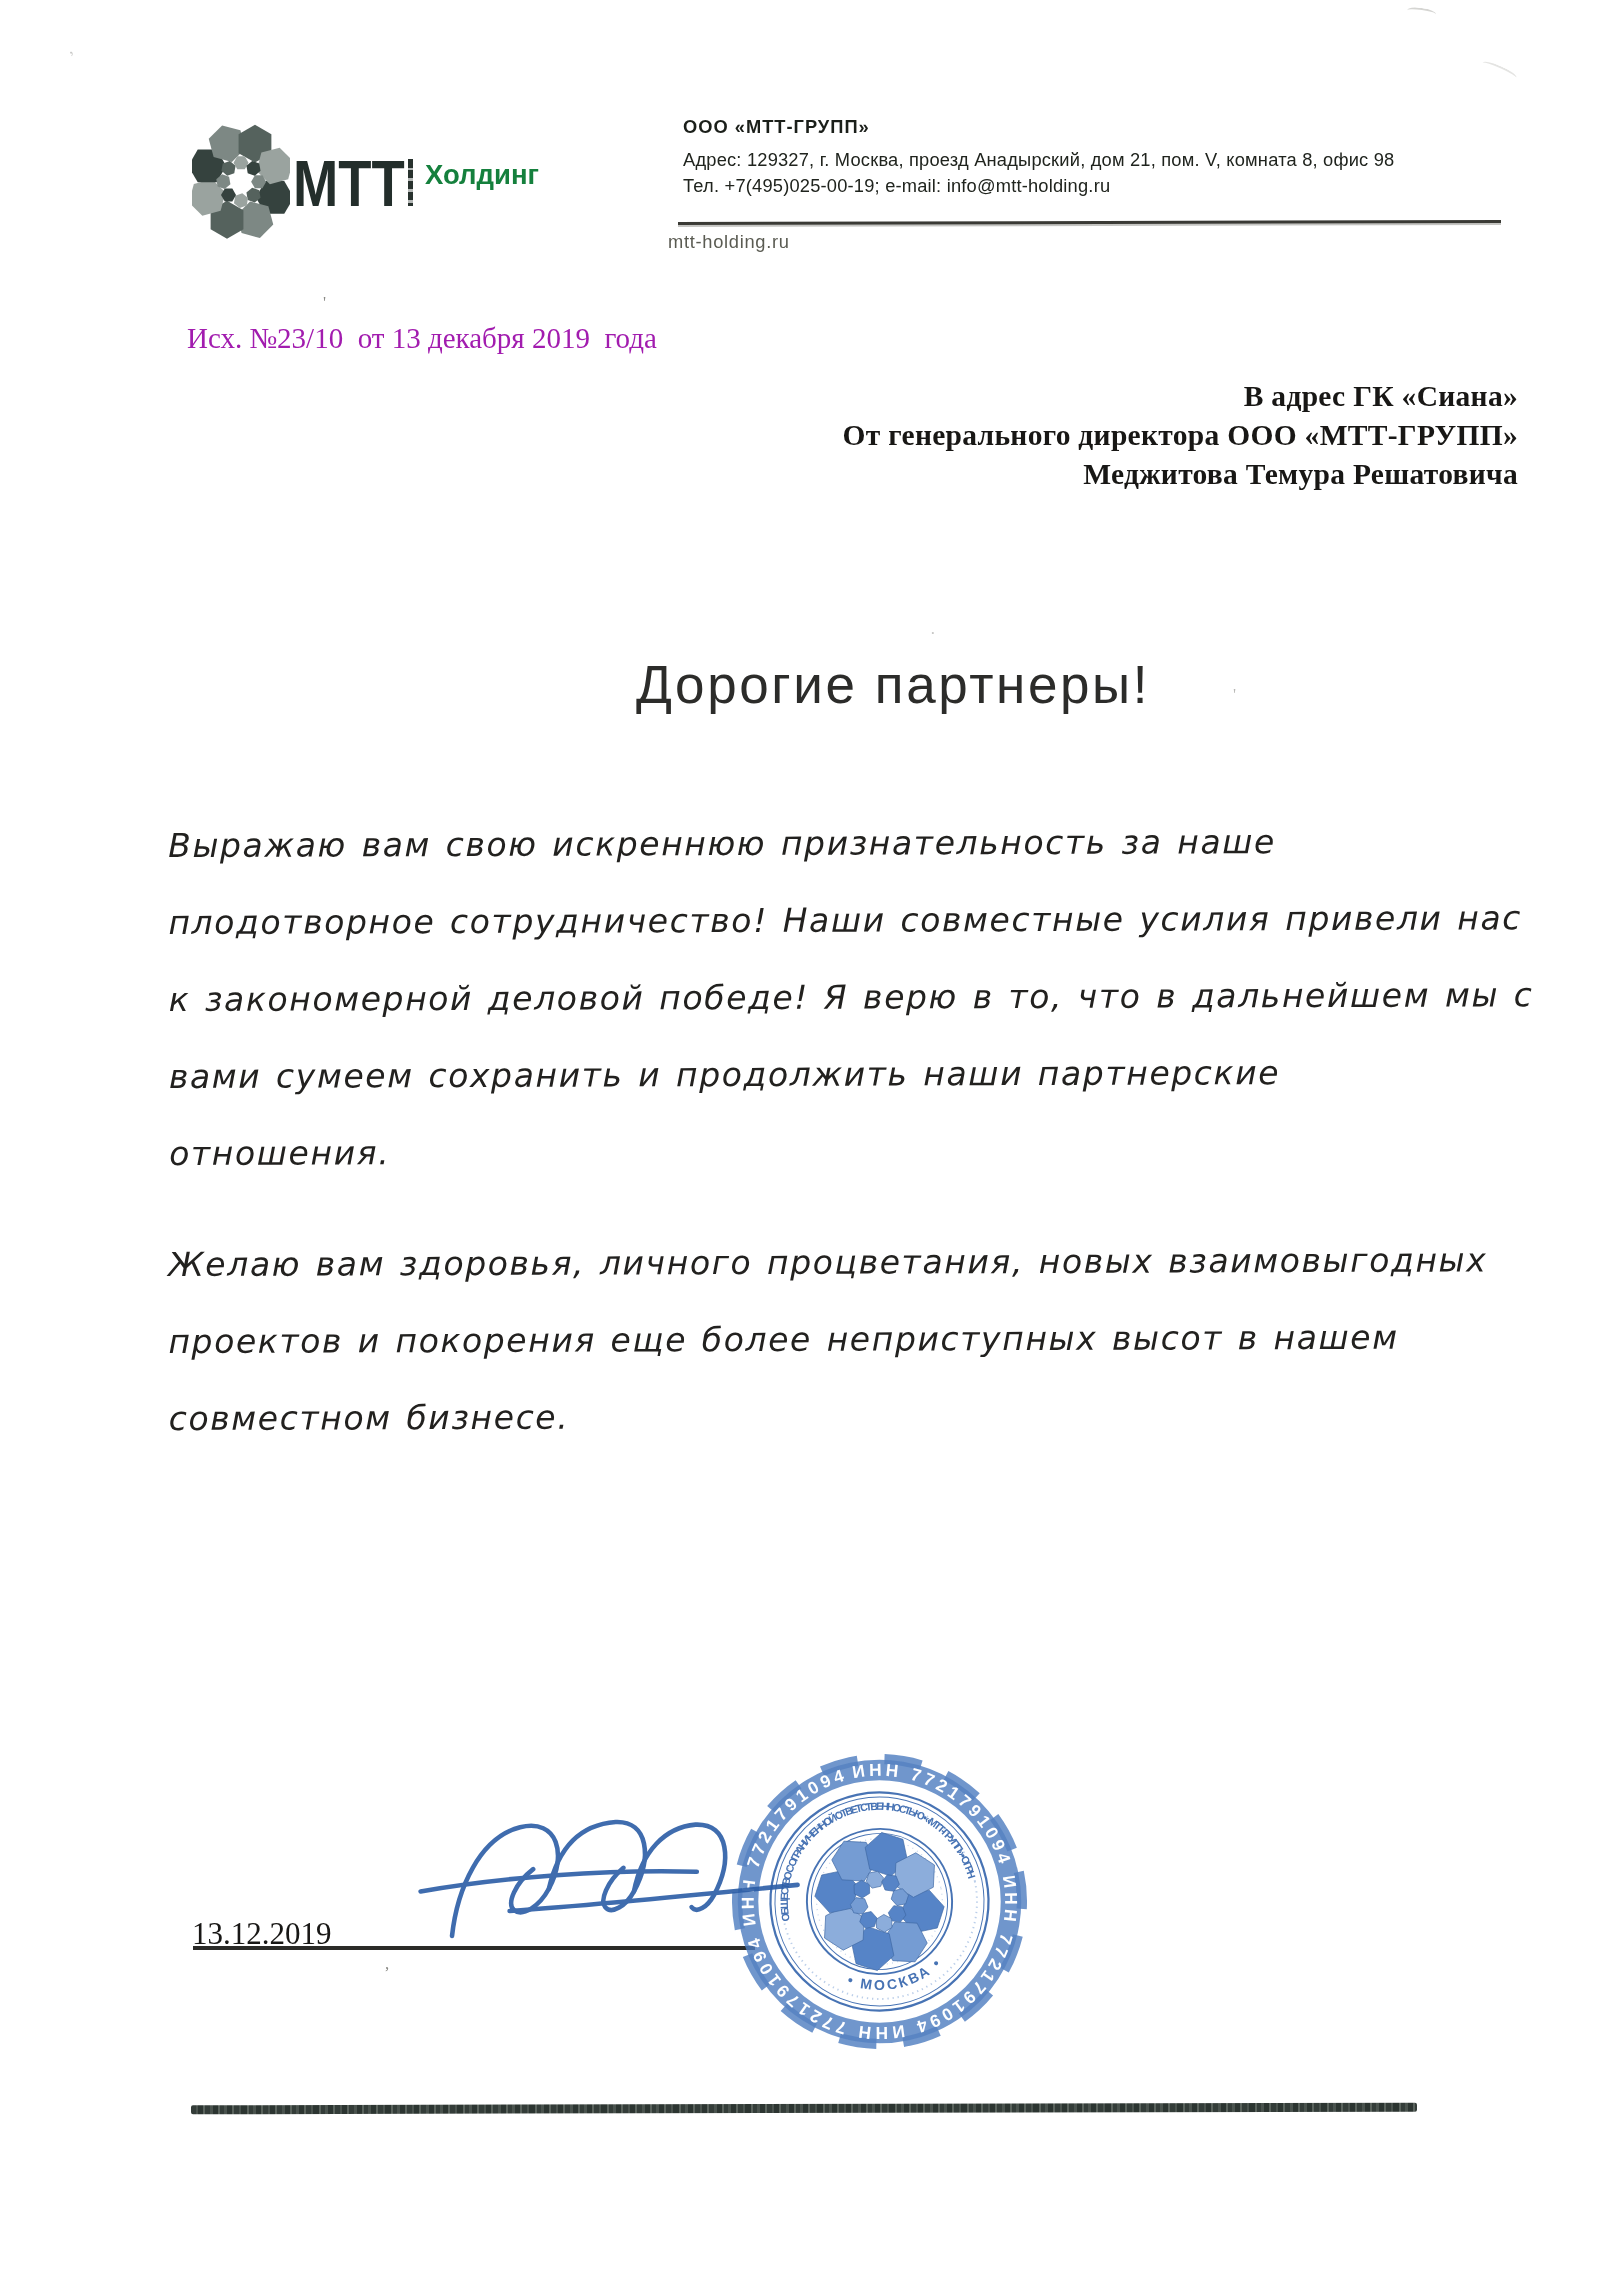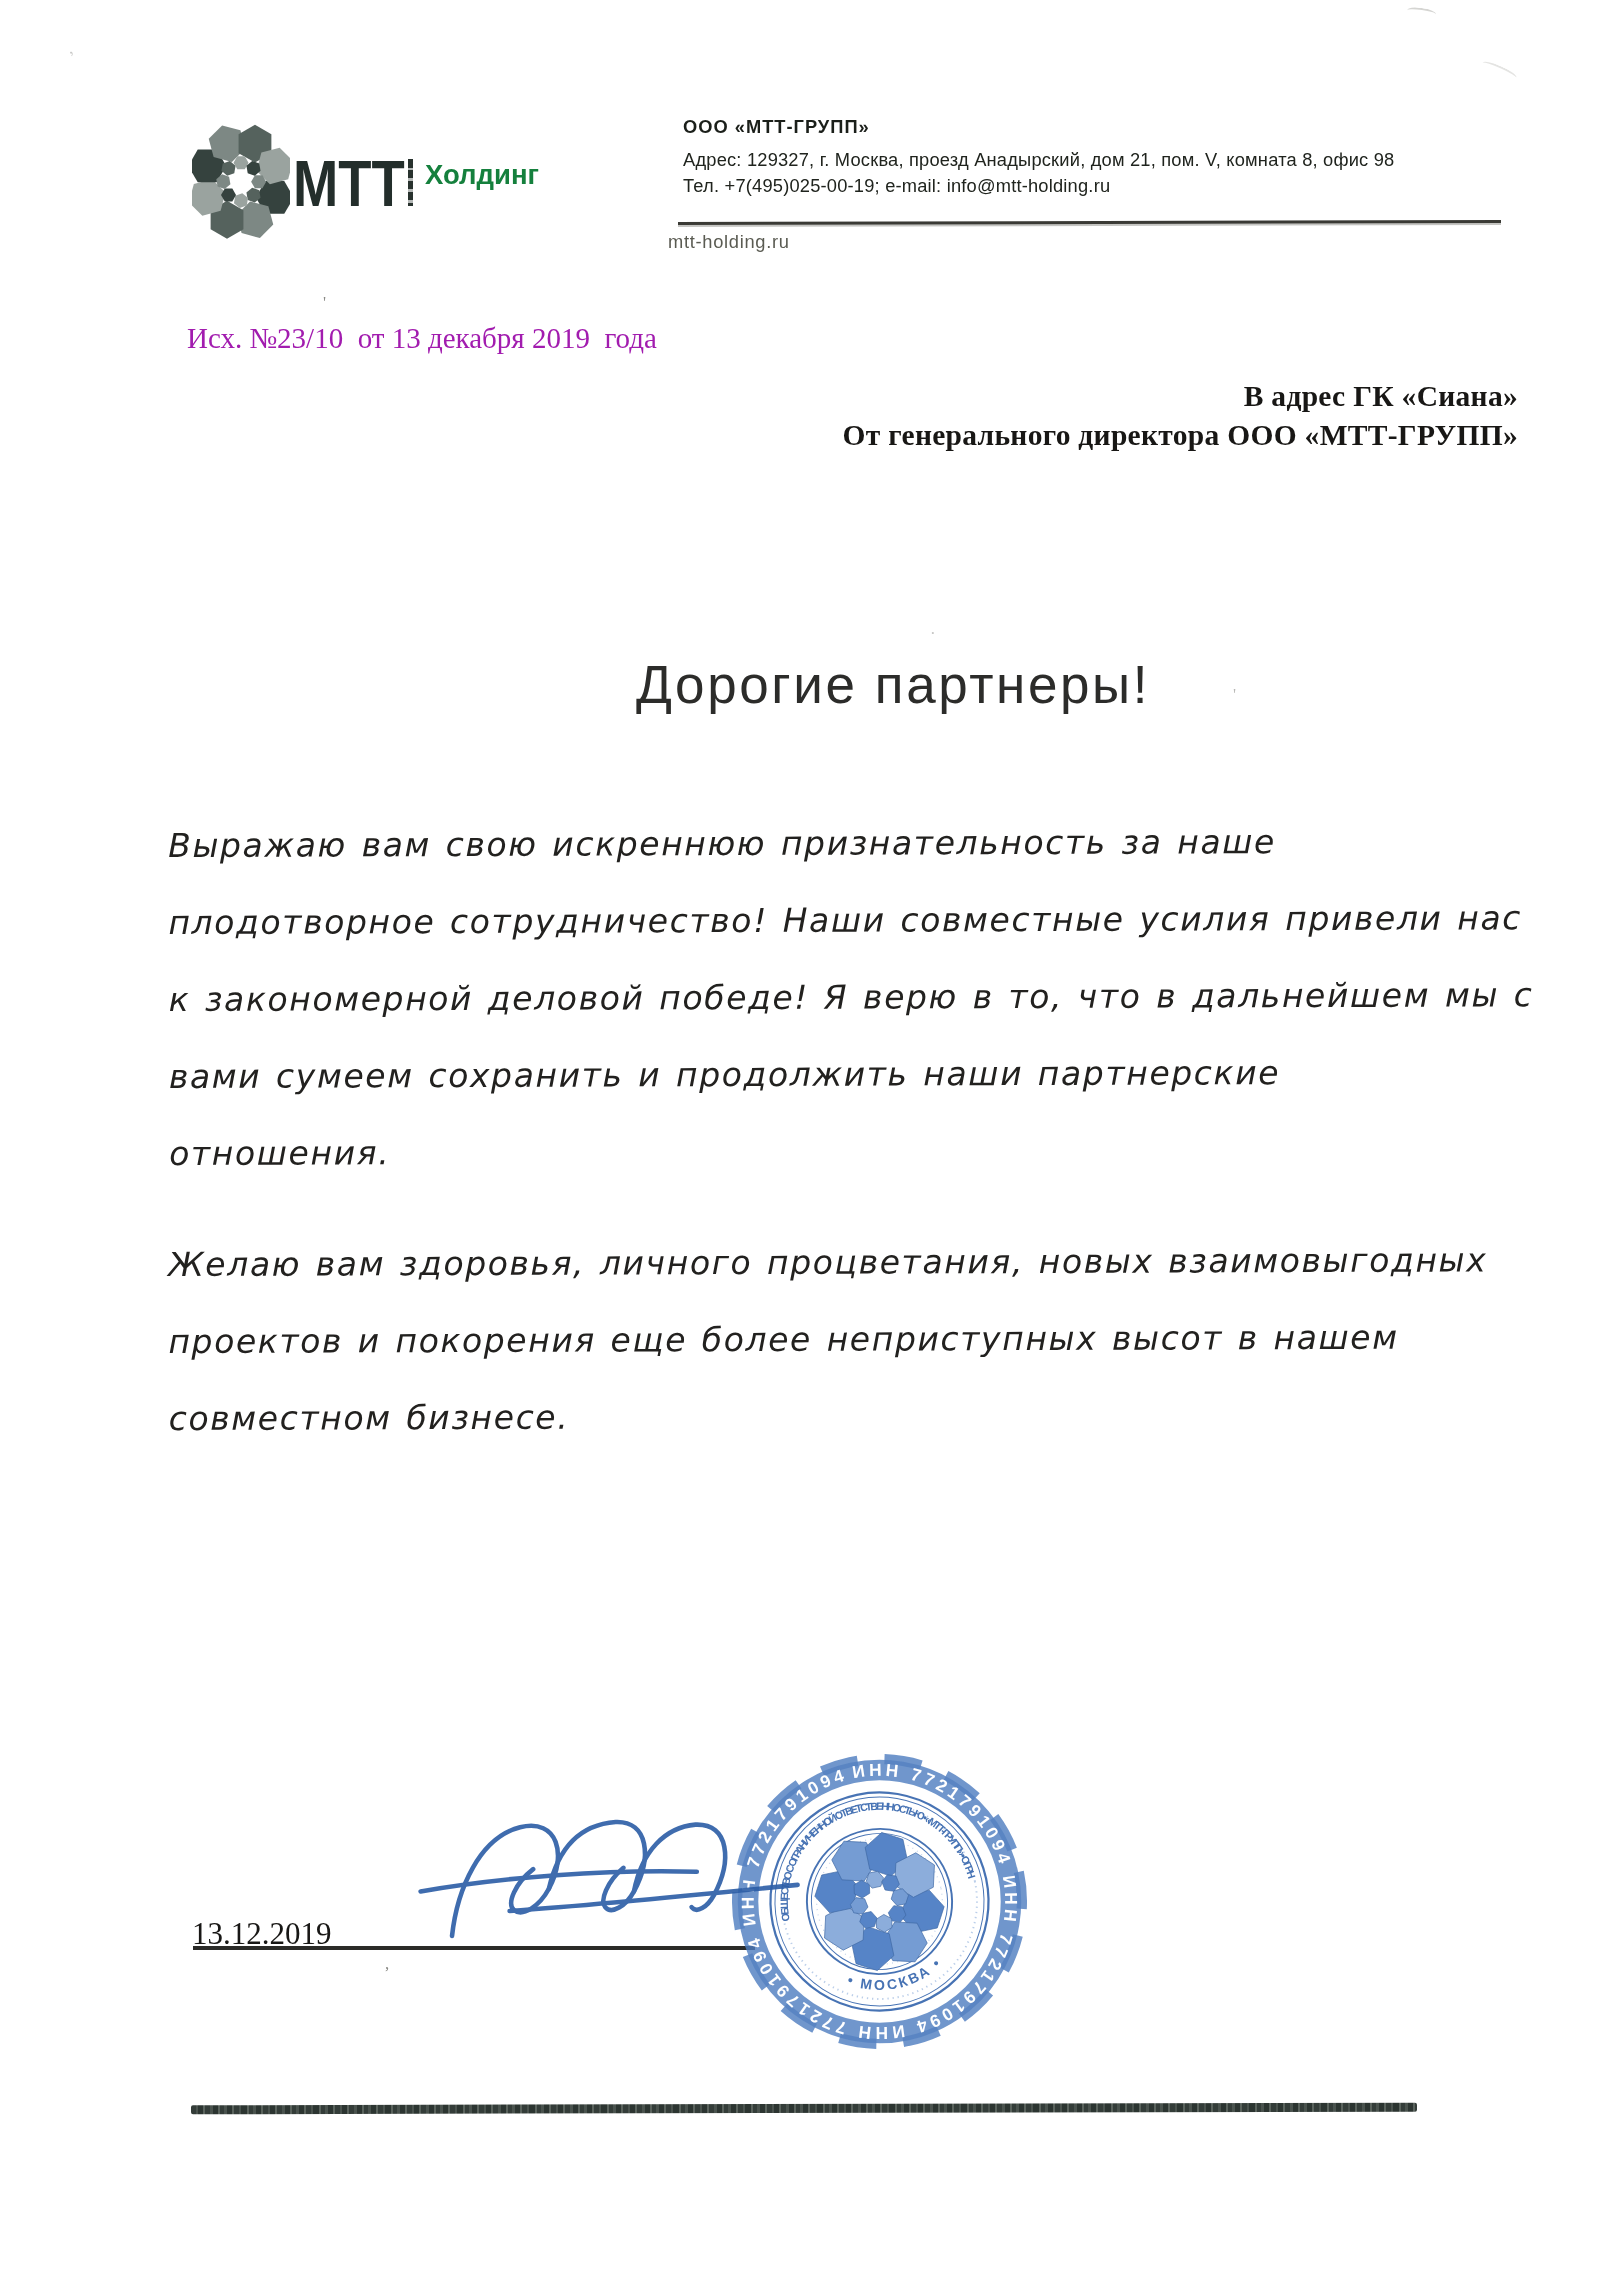--- a/index.html
+++ b/index.html
@@ -106,20 +106,21 @@
     <div class="company-line">Тел. +7(495)025-00-19; e-mail: info@mtt-holding.ru</div>
   </div>
   <div id="header-rule" class="abs"></div>
   <div id="company-website" class="abs">mtt-holding.ru</div>
 
   <div id="reference-line" class="abs">Исх. №23/10  от 13 декабря 2019  года</div>
 
   <div id="addressee-block" class="abs">
     <div>В адрес ГК «Сиана»</div>
     <div>От генерального директора ООО «МТТ-ГРУПП»</div>
+    <div>Меджитова Темура Решатовича</div>
   </div>
 
   <div id="salutation" class="abs">Дорогие партнеры!</div>
 
   <div id="paragraph-1" class="abs body-par">
     <div class="body-line">Выражаю вам свою искреннюю признательность за наше</div>
     <div class="body-line">плодотворное сотрудничество! Наши совместные усилия привели нас</div>
     <div class="body-line">к закономерной деловой победе! Я верю в то, что в дальнейшем мы с</div>
     <div class="body-line">вами сумеем сохранить и продолжить наши партнерские</div>
     <div class="body-line">отношения.</div>

